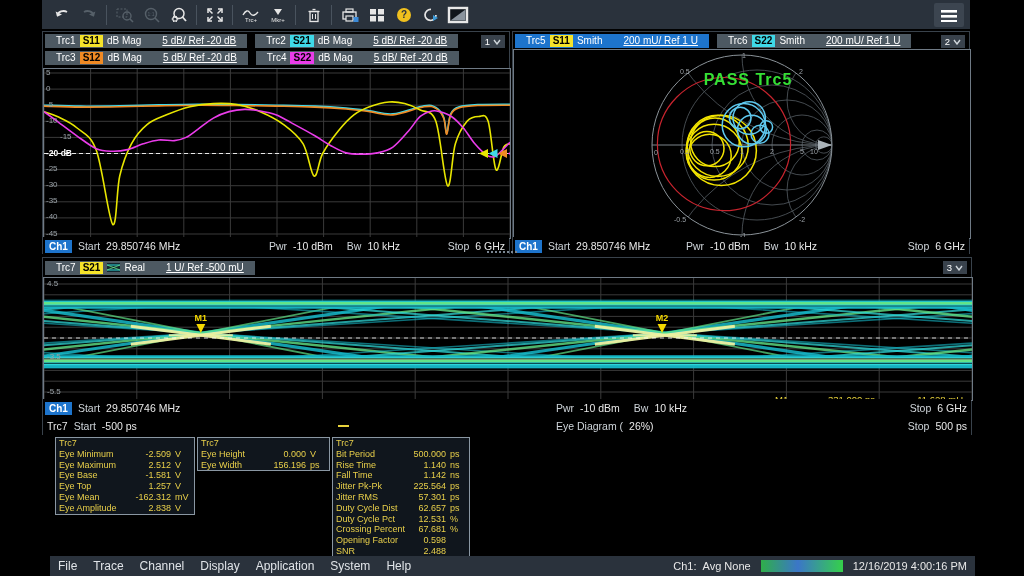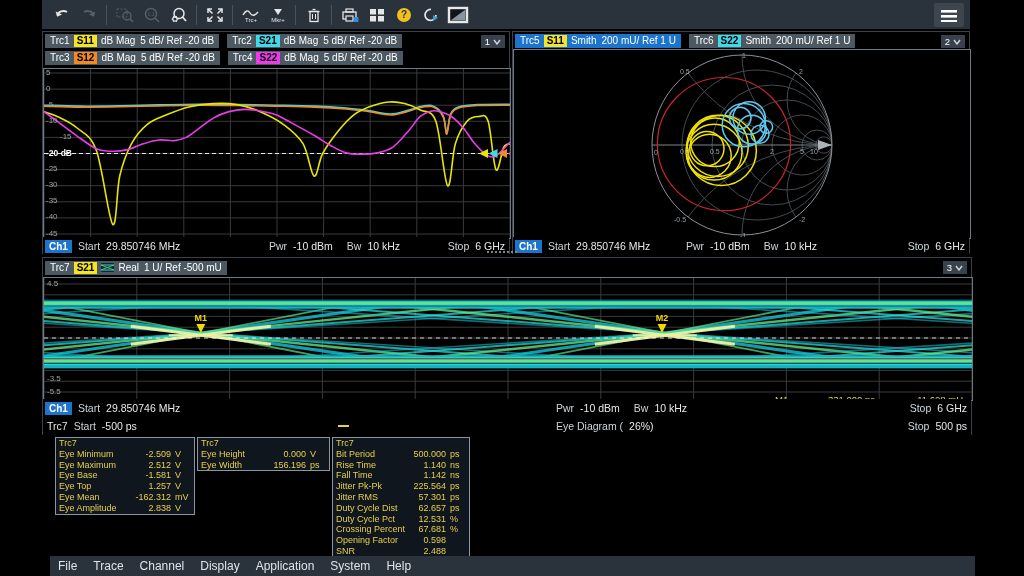--- a/index.html
+++ b/index.html
@@ -12,24 +12,24 @@
   .tsep{width:1px;height:20px;background:#49535e;margin:0 4px;flex:0 0 auto;}
   #menu-btn{margin-left:auto;background:#3c4550;border-radius:2px;width:30px;height:24px;
             display:flex;align-items:center;justify-content:center;cursor:pointer;}
   
   .win{position:absolute;background:#000;border:1px solid #39424b;box-sizing:border-box;}
   #win1{left:42px;top:31px;width:468px;height:223px;}
   #win2{left:512px;top:31px;width:458px;height:223px;}
   #win3{left:42px;top:257px;width:930px;height:178px;}
   .pillrow{position:relative;height:17px;display:flex;align-items:center;gap:8px;padding-left:2px;}
   .pill{display:inline-flex;align-items:center;gap:4px;background:#4d5962;color:#fff;
-        height:14px;padding:0 5px;font-size:10px;white-space:nowrap;cursor:pointer;}
+        height:14px;padding:0 11px;font-size:10px;white-space:nowrap;cursor:pointer;}
   .pill.active{background:#1d74cc;}
   .pbadge{font-weight:bold;color:#000;padding:0 3px;font-size:10px;line-height:12px;}
-  .pscale{margin-left:1px;}
+  .pscale{margin-left:17px;text-decoration:underline;}
   .selector{position:absolute;right:4px;top:2px;background:#39424c;color:#fff;font-size:9.5px;
             height:13px;display:flex;align-items:center;gap:3px;padding:0 4px;cursor:pointer;}
   .plotwrap{position:relative;}
   .plot-svg{display:block;background:#000;border:1px solid #6f7a85;}
   .ylab{position:absolute;font-size:8px;color:#9aa2a8;pointer-events:none;}
   .ylab.ref{color:#fff;font-weight:bold;font-size:8.5px;}
   
   .chbar{position:absolute;left:0;right:0;height:18px;background:#000;font-size:10.5px;color:#e8e8e8;cursor:pointer;}
   .chbar .grp{position:absolute;top:0;height:18px;display:flex;align-items:center;gap:6px;white-space:nowrap;}
   .chbadge{background:#1d74cc;color:#fff;font-weight:bold;font-size:10px;padding:1px 4px;}
@@ -352,20 +352,21 @@
           <text x="256" y="104" font-size="7" fill="#9aa0a6">2</text>
           <text x="286" y="104" font-size="7" fill="#9aa0a6">5</text>
           <text x="296" y="104" font-size="7" fill="#9aa0a6">10</text>
           <text x="166" y="24" font-size="7" fill="#9aa0a6">0.5</text>
           <text x="228" y="8" font-size="7" fill="#9aa0a6">1</text>
           <text x="285" y="24" font-size="7" fill="#9aa0a6">2</text>
           <text x="160" y="172" font-size="7" fill="#9aa0a6">-0.5</text>
           <text x="226" y="188" font-size="7" fill="#9aa0a6">-1</text>
           <text x="285" y="172" font-size="7" fill="#9aa0a6">-2</text>
         </svg>
+      <div id="pass-text">PASS  Trc5</div>
     </div>
     <div class="chbar" style="top:205px;">
       <span class="grp" style="left:2px;">
         <span class="chbadge">Ch1</span>
         <span class="dimlab">Start</span>
         <span>29.850746 MHz</span>
       </span>
       <span class="grp" style="left:173px;">
         <span class="dimlab">Pwr</span>
         <span>-10 dBm</span>
@@ -489,21 +490,21 @@
           <line x1="550.832" y1="66.14000000000001" x2="690.832" y2="48.14000000000001" stroke="#eef2a2" stroke-width="3" opacity="0.95"></line>
           <line x1="588.832" y1="57.14000000000001" x2="652.832" y2="57.14000000000001" stroke="#eef2a2" stroke-width="2" opacity="0.9"></line>
           <line x1="0" y1="60" x2="928" y2="60" stroke="#ffffff" stroke-width="1" stroke-dasharray="4 4" opacity="0.8"></line>
           <text x="156.83200000000002" y="43" text-anchor="middle" font-size="9" font-weight="bold" fill="#f5d800">M1</text>
           <path d="M152.33200000000002 46 L161.33200000000002 46 L156.83200000000002 55 Z" fill="#f5d800"></path>
           <text x="618.048" y="43" text-anchor="middle" font-size="9" font-weight="bold" fill="#f5d800">M2</text>
           <path d="M613.548 46 L622.548 46 L618.048 55 Z" fill="#f5d800"></path>
         </svg>
       <div id="plot3-ylabels">
           <div class="ylab" style="left: 4px; top: 1.5px;">4.5</div>
-          <div class="ylab" style="left: 4px; top: 97px;">-3.5</div>
+          <div class="ylab" style="left: 4px; top: 75px;">-3.5</div>
           <div class="ylab" style="left: 4px; top: 109.5px;">-5.5</div>
         </div>
       <div id="marker-readout">
           <div class="mrow"><span class="mid">M1</span><span class="mstim">-331.000 ps</span><span class="mresp">11.628 mU</span></div>
           <div class="mrow"><span class="mid">M2</span><span class="mstim">166.000 ps</span><span class="mresp">-46.512 mU</span></div>
         </div>
     </div>
     <div class="chbar" style="top:141px;">
       <span class="grp" style="left:2px;">
         <span class="chbadge">Ch1</span>
@@ -652,15 +653,21 @@
   <div id="bottombar">
     <span id="menu-items" style="display:flex;gap:16px;">
         <span class="menu-item">File</span>
         <span class="menu-item">Trace</span>
         <span class="menu-item">Channel</span>
         <span class="menu-item">Display</span>
         <span class="menu-item">Application</span>
         <span class="menu-item">System</span>
         <span class="menu-item">Help</span>
       </span>
+    <span id="status">
+      <span class="stext">Ch1:</span>
+      <span class="stext" style="margin-left:-4px;">Avg None</span>
+      <span id="progressbar"></span>
+      <span class="stext">12/16/2019 4:00:16 PM</span>
+    </span>
   </div>
 
 </div>
 
 </body></html>

